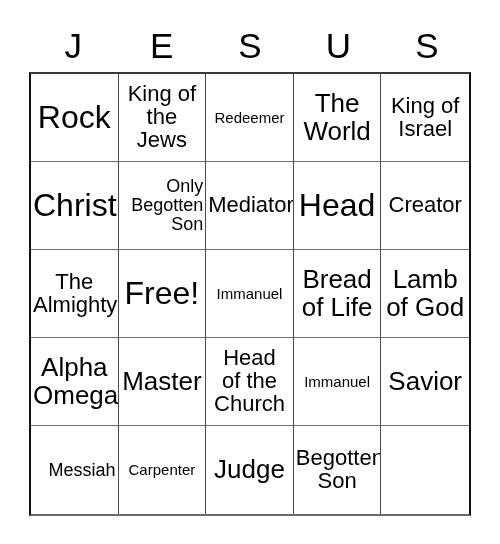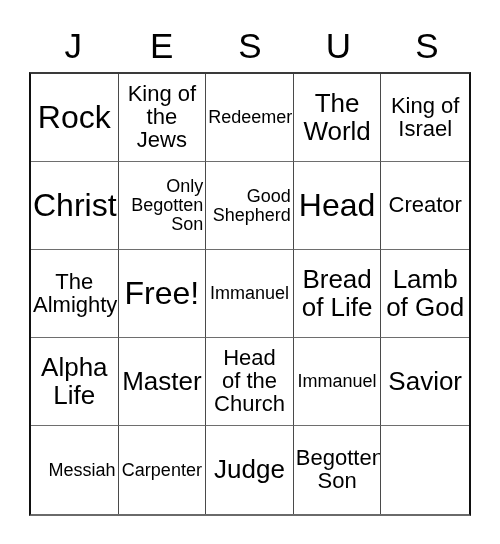--- a/index.html
+++ b/index.html
@@ -85,21 +85,21 @@
     line-height: 1.04;
     white-space: pre-line;
     font-weight: 400;
   }
 
   
   .sz-xl  .cell-text { font-size: 32px; }
   .sz-lg  .cell-text { font-size: 26px; }
   .sz-md  .cell-text { font-size: 22px; }
   .sz-sm  .cell-text { font-size: 18px; text-align: right; }
-  .sz-xs  .cell-text { font-size: 18px; }
+  .sz-xs  .cell-text { font-size: 15px; }
 </style>
 </head>
 <body>
 
 <div id="card-root">
 
   <div id="header-row">
       <div class="header-letter">J</div>
       <div class="header-letter">E</div>
       <div class="header-letter">S</div>
@@ -128,23 +128,22 @@
 Israel</span>
       </div>
       <div class="cell sz-xl">
         <span class="cell-text">Christ</span>
       </div>
       <div class="cell sz-sm">
         <span class="cell-text">Only
 Begotten
 Son</span>
       </div>
-      <div class="cell sz-sm">
-        <span class="cell-text">Good
-Shepherd</span>
+      <div class="cell sz-md">
+        <span class="cell-text">Mediator</span>
       </div>
       <div class="cell sz-xl">
         <span class="cell-text">Head</span>
       </div>
       <div class="cell sz-md">
         <span class="cell-text">Creator</span>
       </div>
       <div class="cell sz-md">
         <span class="cell-text">The
 Almighty</span>
@@ -158,21 +157,21 @@
       <div class="cell sz-lg">
         <span class="cell-text">Bread
 of Life</span>
       </div>
       <div class="cell sz-lg">
         <span class="cell-text">Lamb
 of God</span>
       </div>
       <div class="cell sz-lg">
         <span class="cell-text">Alpha
-Life</span>
+Omega</span>
       </div>
       <div class="cell sz-lg">
         <span class="cell-text">Master</span>
       </div>
       <div class="cell sz-md">
         <span class="cell-text">Head
 of the
 Church</span>
       </div>
       <div class="cell sz-xs">

